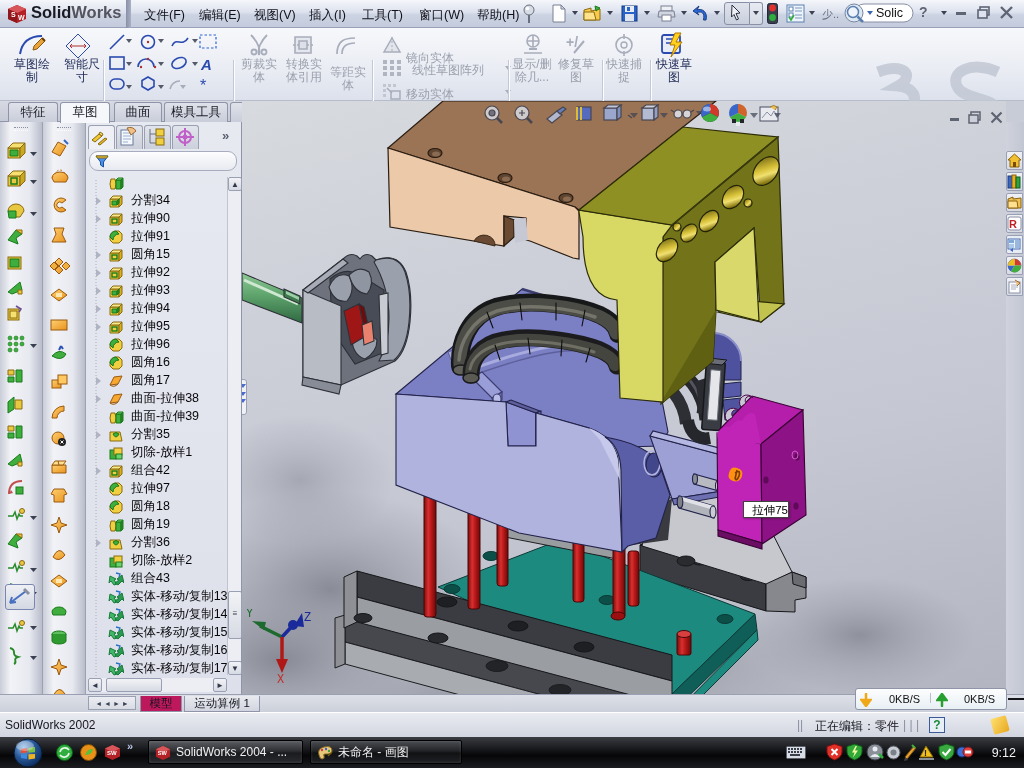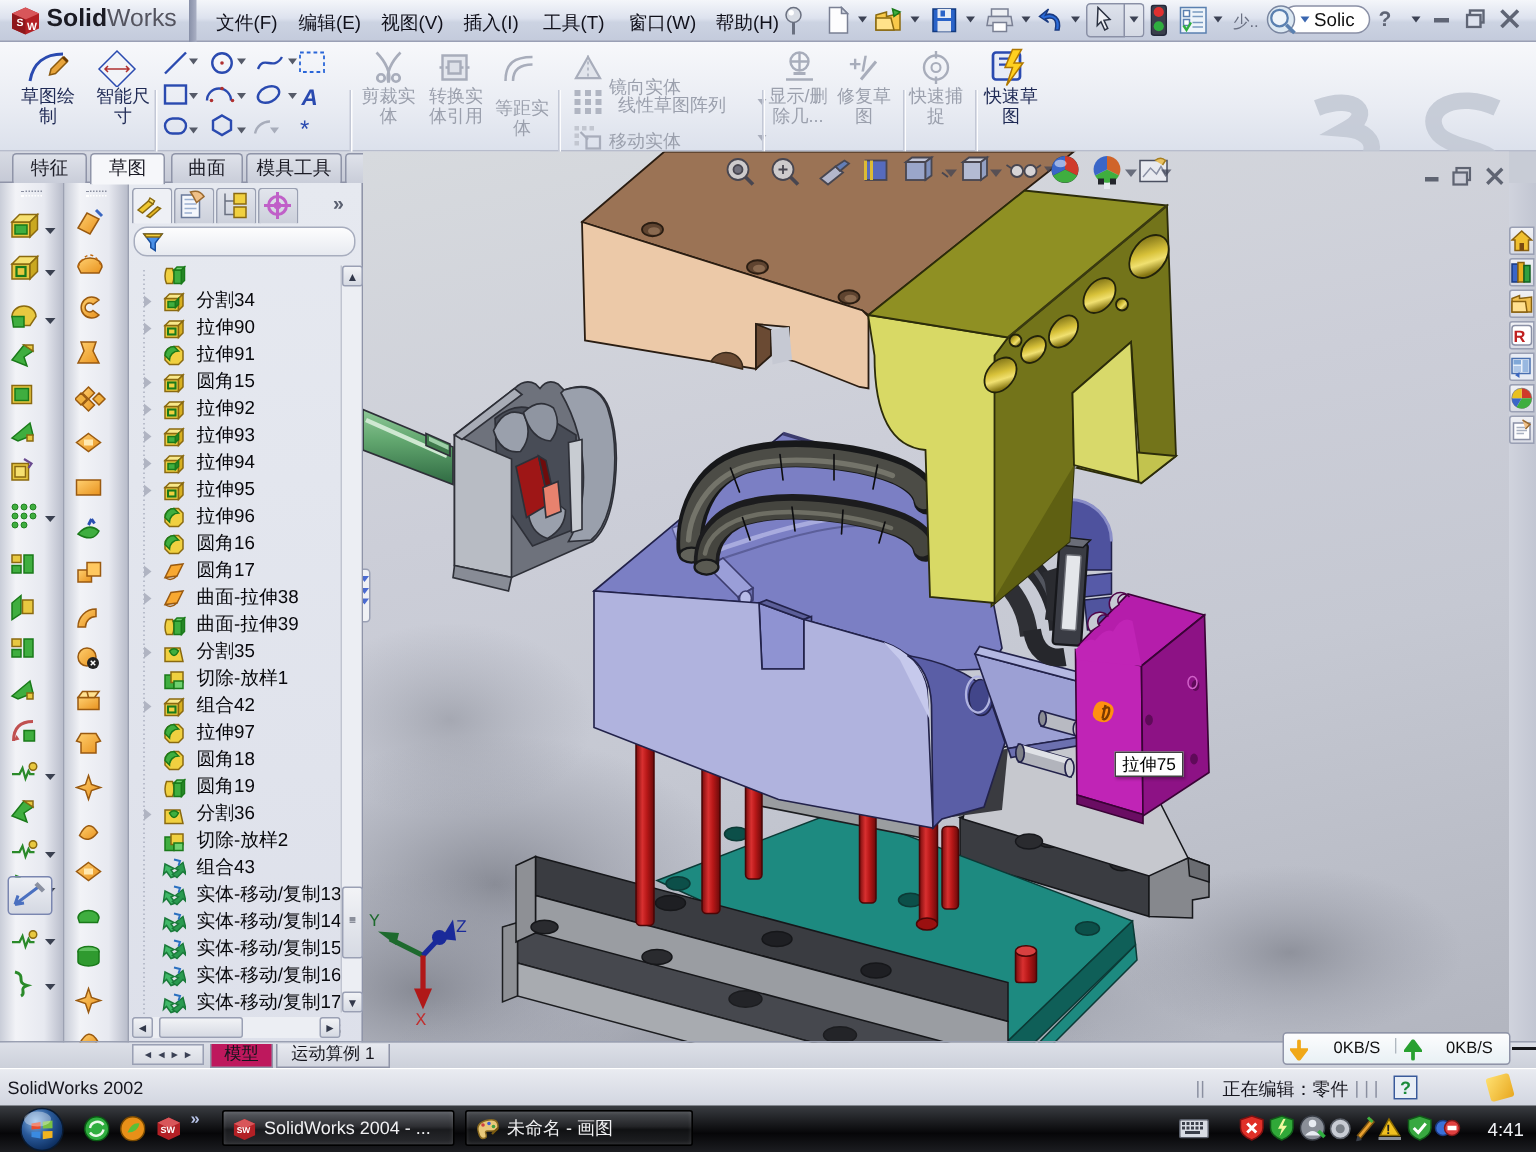--- a/index.html
+++ b/index.html
@@ -1,21 +1,21 @@
 <!DOCTYPE html>
 <html><head><meta charset="utf-8"><style>
 *{margin:0;padding:0;box-sizing:border-box}
 html,body{width:1024px;height:768px;overflow:hidden;font-family:"Liberation Sans",sans-serif}
 body{position:relative;background:#c8ccd6}
 .abs{position:absolute}
 
 #titlebar{left:0;top:0;width:1024px;height:28px;background:linear-gradient(#f4f6fa,#dde2ee 45%,#ccd3e2 55%,#c4cbdc);border-bottom:1px solid #9aa0b5}
 #logo{left:7px;top:4px;width:20px;height:20px}
 #logotext{left:31px;top:3px;font-size:16.5px;font-weight:bold;color:#1a1a22;letter-spacing:0px}
-#logotext .w{color:#54545f;font-weight:normal}
+#logotext .w{color:#54545f;font-weight:bold}
 #tdivider{left:126px;top:0;width:5px;height:28px;background:linear-gradient(90deg,#8890a8,#aab0c4)}
 .menu{top:7px;font-size:12.5px;color:#10101a}
 
 .ticon{top:4px;width:19px;height:19px}
 .tarrow{top:11px;width:0;height:0;border-left:3.5px solid transparent;border-right:3.5px solid transparent;border-top:4px solid #3c4254}
 
 #cmdbar{left:0;top:28px;width:1024px;height:73px;background:linear-gradient(#f7f8fb,#e9ecf3 60%,#dce1ec);border-bottom:1px solid #b7bccc}
 .cbtn{top:30px;text-align:center;font-size:12px;color:#1f2a55;line-height:13px}
 .cbtn.gray{color:#9ba0ad}
 .vsep{top:32px;width:1px;height:62px;background:#c3c8d6;box-shadow:1px 0 0 #fdfdfe}
@@ -41,21 +41,21 @@
 .texp{position:absolute;left:0px;top:5px;width:0;height:0;border-top:4px solid transparent;border-bottom:4px solid transparent;border-left:5px solid #b0b4c2}
 .ticn{position:absolute;left:12px;top:1px;width:16px;height:16px}
 #vscroll{left:141px;top:55px;width:14px;height:498px;background:#eceef3;border-left:1px solid #c0c4d0}
 #hscroll{left:2px;top:556px;width:139px;height:14px;background:#eceef3}
 .sbtn{width:14px;height:14px;background:linear-gradient(#f2f3f6,#d6dae3);border:1px solid #9aa0b4;border-radius:2px;font-size:8px;color:#32384a;text-align:center;line-height:13px}
 .mtab{top:1px;height:16px;font-size:11.5px;color:#15151d;border:1px solid #8f94a8;border-top:none;background:linear-gradient(#e8eaf0,#d2d5df);text-align:center;line-height:15px}
 .mtab.active{background:#be185d}
 
 #viewport{left:242px;top:101px;width:764px;height:599px;background:linear-gradient(168deg,#d7dade 0%,#ccced8 35%,#c5c8d2 60%,#b2b5bf 100%);overflow:hidden}
 
-#tip75{left:501px;top:400px;width:46px;height:17px;background:#fff;border:1px solid #404040;font-size:11.5px;color:#000;text-align:center;line-height:16px;box-shadow:1px 1px 2px rgba(0,0,0,.3)}
+#tip75{left:501px;top:400px;width:46px;height:17px;background:#fff;border:1px solid #404040;font-size:11.5px;color:#000;text-align:right;line-height:16px;box-shadow:1px 1px 2px rgba(0,0,0,.3)}
 
 #splith{left:-4px;top:278px;width:9px;height:36px;background:#f0f1f5;border:1px solid #9aa0b4;border-radius:3px}
 
 #taskpane{left:1006px;top:122px;width:18px;height:578px;background:linear-gradient(90deg,#d0d3dd,#c2c6d2)}
 .tpbtn{left:0px;width:17px;height:19px;background:linear-gradient(#f0f1f5,#d8dbe4);border:1px solid #9aa0b4;border-radius:2px 0 0 2px}
 
 #netmon{left:855px;top:688px;width:152px;height:22px;background:linear-gradient(#fdfdfe,#e8f0f4);border:1px solid #8f94a8;border-radius:3px;font-size:11px;color:#111;z-index:5}
 
 #statusbar{left:0;top:712px;width:1024px;height:25px;background:linear-gradient(#e9ebf1,#d2d6e0);border-top:1px solid #fff;font-size:12px;color:#15151d}
 
@@ -1315,14 +1315,14 @@
     </svg>
 <svg class="abs" style="left:938px;top:6px" width="17" height="18" viewBox="0 0 17 18">
       <path d="M8.5 1 L16 3.5 V9 Q16 14 8.5 17 Q1 14 1 9 V3.5 Z" fill="#38a840" stroke="#105a18"></path>
       <path d="M4.5 9 l3 3 5 -6" stroke="#fff" stroke-width="2" fill="none"></path>
     </svg>
 <svg class="abs" style="left:956px;top:7px" width="18" height="17" viewBox="0 0 18 17">
       <circle cx="6" cy="8" r="5" fill="#3a70d8" stroke="#1a3a80"></circle>
       <circle cx="12" cy="8" r="5" fill="#e04040" stroke="#801818"></circle>
       <rect x="9" y="6.5" width="6" height="3" fill="#fff"></rect>
     </svg>
-<div class="abs" id="clock" style="right:8px;top:9px">4:41</div>
+<div class="abs" id="clock" style="right:8px;top:9px">9:12</div>
 </div>
 
 </body></html>

